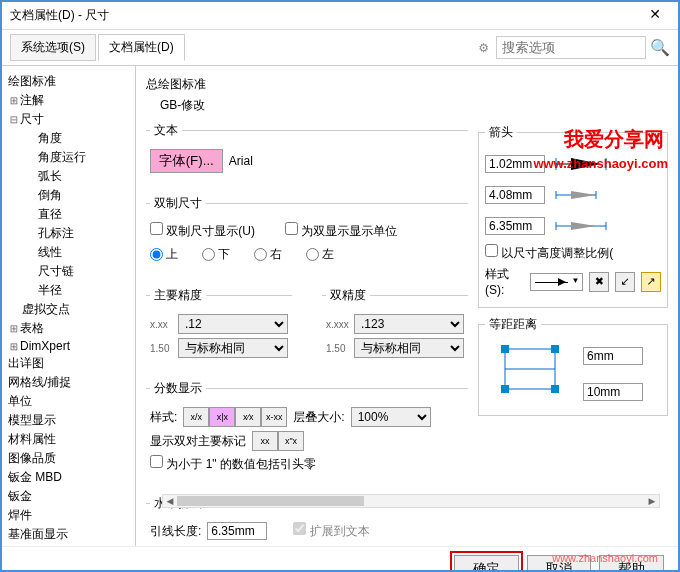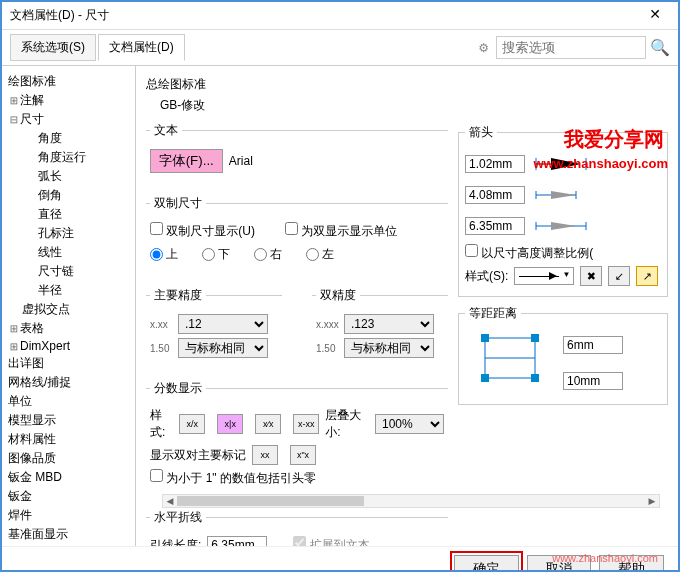--- a/index.html
+++ b/index.html
@@ -30,23 +30,23 @@
 legend { padding: 0 4px; }
 .row { display: flex; align-items: center; gap: 6px; margin: 4px 0; }
 .btn-small { border: 1px solid #999; background: #f9a8d4; padding: 2px 8px; cursor: pointer; }
 .two-col { display: flex; gap: 30px; }
 .col { flex: 1; }
 .radio-row { display: flex; gap: 24px; margin: 6px 0; }
 .radio-row label { display: flex; align-items: center; gap: 3px; }
 .precision-row { display: flex; align-items: center; gap: 6px; margin: 4px 0; }
 .label-icon { width: 22px; font-size: 10px; color: #666; }
 select { border: 1px solid #999; padding: 1px 2px; font-size: 12px; }
-.sel-wide { width: 90px; }
+.sel-wide { width: 110px; }
 .sel-100 { width: 80px; }
-.style-btns { display: flex; gap: 12px; }
+.style-btns { display: flex; gap: 0; }
 .style-btn { width: 26px; height: 20px; border: 1px solid #999; background: #efefef; font-size: 9px; text-align: center; line-height: 18px; cursor: pointer; }
 .style-btn.active { background: #f0abfc; }
 .input-small { width: 60px; border: 1px solid #999; padding: 1px 3px; font-size: 12px; }
 .arrow-box { border: 1px solid #ccc; padding: 6px; margin-top: 2px; }
 .arrow-row { display: flex; align-items: center; gap: 6px; margin: 3px 0; }
 .arrow-svg { width: 60px; height: 28px; }
 .icon-btn { width: 22px; height: 20px; border: 1px solid #999; background: #efefef; cursor: pointer; display: inline-flex; align-items: center; justify-content: center; font-size: 11px; }
 .icon-btn.active { background: #fff0b0; border-color: #c90; }
 .arrow-select { width: 60px; border: 1px solid #999; height: 18px; position: relative; background: #fff; }
 .arrow-select::after { content: "▼"; position: absolute; right: 3px; top: 2px; font-size: 8px; }

